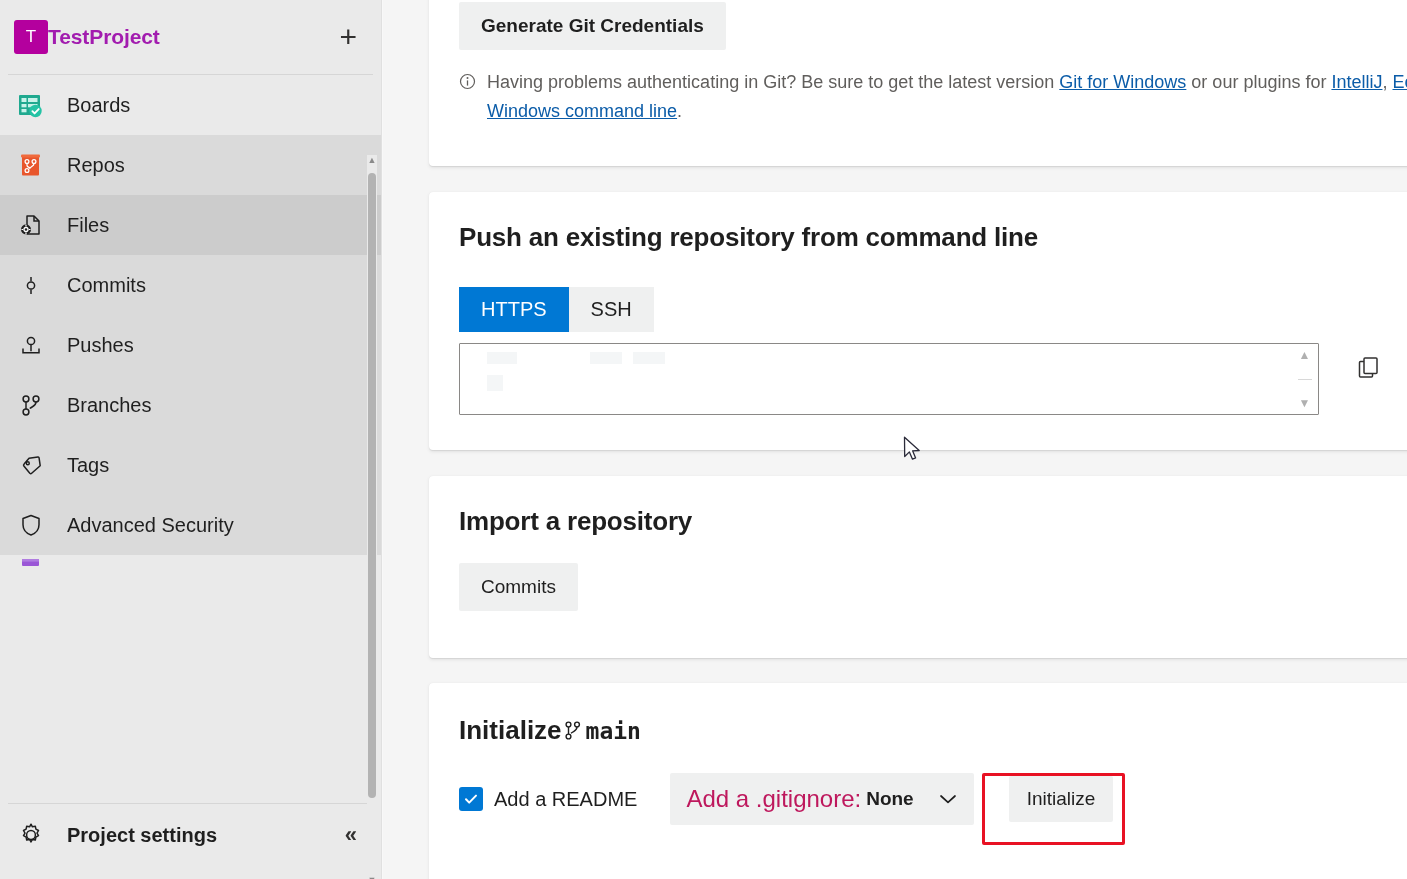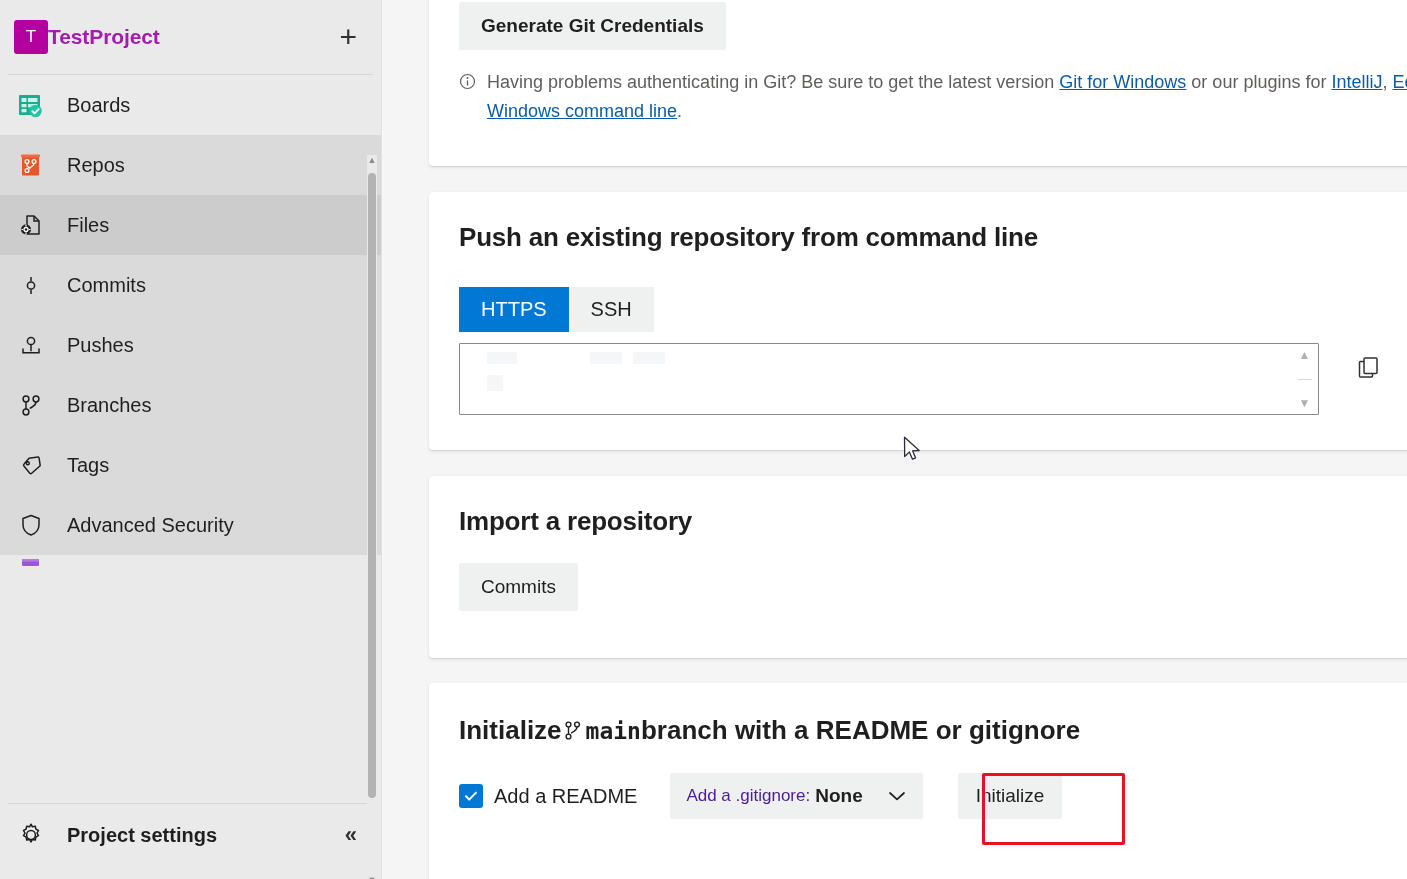--- a/index.html
+++ b/index.html
@@ -161,21 +161,21 @@
     display:flex; align-items:center; justify-content:center;
     cursor:pointer; flex:none;
   }
   .chk svg { display:block; }
   .chk-label { margin-left:11px; font-size:20px; color:#1f1f1f; }
 
   .gitignore-dd {
     margin-left:33px; background:#eff0f0; border-radius:2px;
     padding:12px 16px; display:flex; align-items:center; cursor:pointer;
   }
-  .dd-pre { font-size:17px; color:#4c1d95; }
+  .dd-pre { font-size:24px; color:#be185d; }
   .dd-val { font-size:19px; color:#1f1f1f; font-weight:bold; margin-left:5px; }
   .dd-caret { margin-left:24px; font-size:15px; color:#1f1f1f; }
 
   .red-highlight {
     position:absolute; border:3px solid #e81123; border-radius:2px;
     pointer-events:none;
   }
 
   .cursor { position:absolute; pointer-events:none; }
 </style>
@@ -394,21 +394,20 @@
         <span style="display:inline-flex; margin:0 2px 0 0;">
           <svg width="22" height="26" viewBox="0 0 22 26">
             <circle cx="6.5" cy="6.5" r="2.4" fill="none" stroke="#1f1f1f" stroke-width="1.4"></circle>
             <circle cx="15" cy="6.5" r="2.4" fill="none" stroke="#1f1f1f" stroke-width="1.4"></circle>
             <circle cx="6.5" cy="18.5" r="2.4" fill="none" stroke="#1f1f1f" stroke-width="1.4"></circle>
             <path d="M6.5 9v7.1" stroke="#1f1f1f" stroke-width="1.4"></path>
             <path d="M15 9c0 3.9-3.2 3.9-6 6.2" stroke="#1f1f1f" stroke-width="1.4" fill="none"></path>
           </svg>
         </span>
         <span class="mono">main</span>
-        <span> branch with a README or gitignore</span>
       </div>
 
       <div class="init-row">
         <span class="chk">
           <svg width="16" height="16" viewBox="0 0 16 16">
             <path d="M3 8.3l3.2 3.3L13 4.6" stroke="#fff" stroke-width="2" fill="none" stroke-linecap="round" stroke-linejoin="round"></path>
           </svg>
         </span>
         <span class="chk-label">Add a README</span>
 

